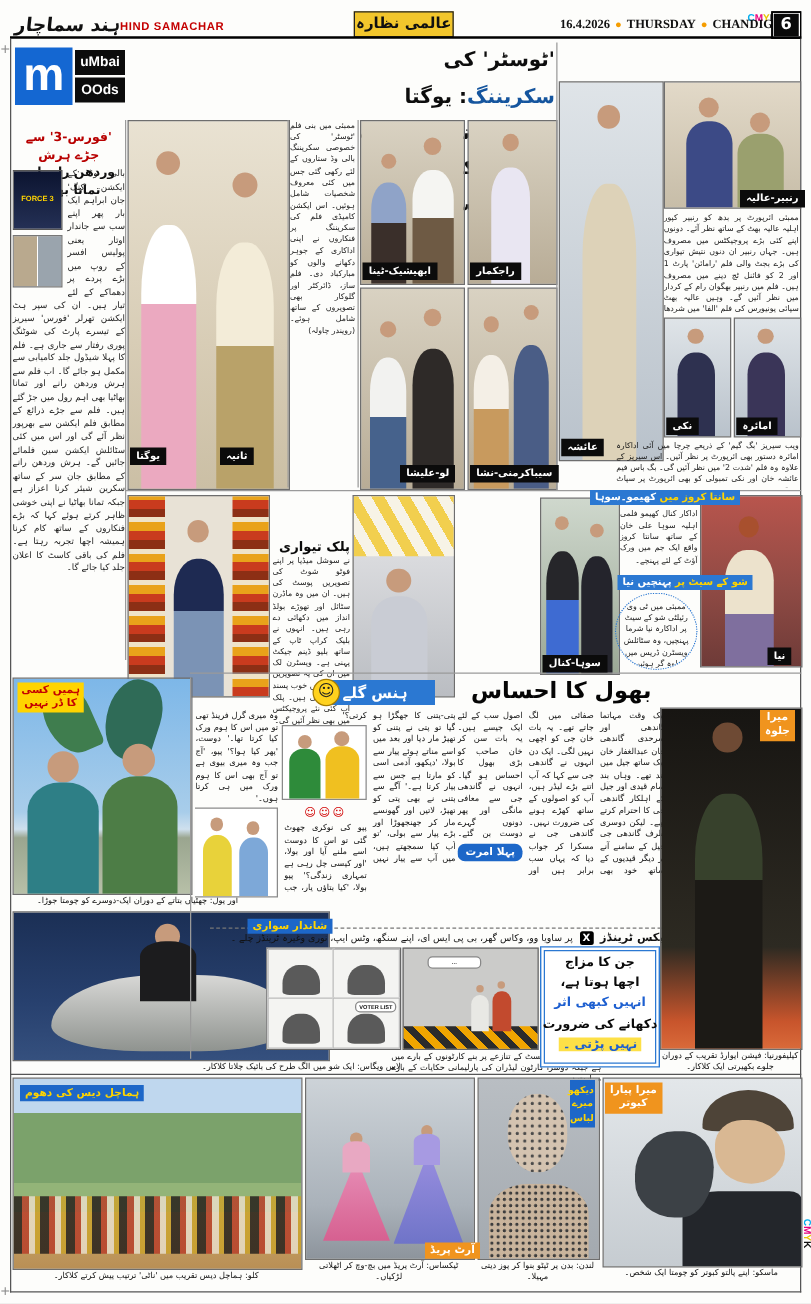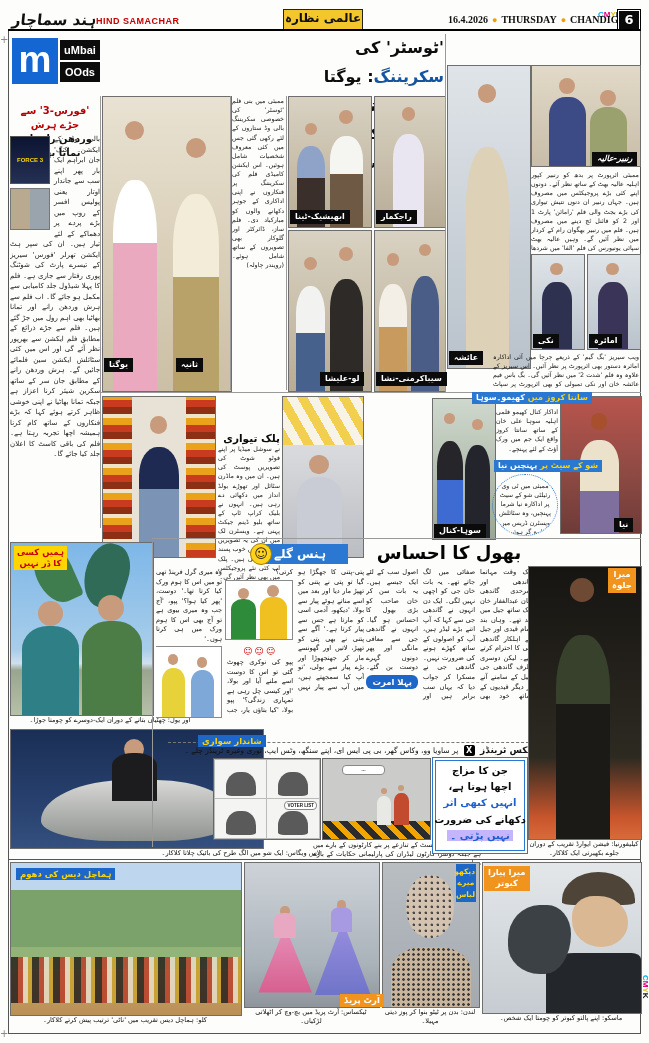--- a/index.html
+++ b/index.html
@@ -53,21 +53,21 @@
   .flow3{column-count:3;}
   .cartoon{width:100%;border:1px solid #8a8a8a;background:#fff;margin:2px 0;position:relative;break-inside:avoid;overflow:hidden;}
   .sep-red{color:#d00000;text-align:center;font-size:9px;letter-spacing:2px;}
   .series-lbl{display:inline-block;background:#1d67c8;color:#fff;font-weight:bold;font-size:8.5px;padding:1px 6px;border-radius:6px;margin:2px 0;}
   .bhool-head{font-weight:bold;font-size:18px;direction:rtl;text-align:center;color:#050505;letter-spacing:1px;}
   
   .quote{position:absolute;border:1px solid #2b78d2;box-shadow:inset 0 0 0 2px #fff,inset 0 0 0 3px #2b78d2;background:#fff;direction:rtl;text-align:center;padding-top:5px;}
   .ql{font-weight:bold;font-size:10px;line-height:1.62;color:#0a0a0a;}
   .ql.blue{color:#1d5fd0;}
   .ql.hl{color:#1d5fd0;}
-  .ql.hl b{background:#c4b5fd;padding:0 3px;font-weight:bold;}
+  .ql.hl b{background:#fde047;padding:0 3px;font-weight:bold;}
   
   .xrow{position:absolute;direction:rtl;font-size:7.5px;border-top:1px dashed #777;padding-top:2px;white-space:nowrap;overflow:hidden;}
   .xrow .xl{font-weight:bold;font-size:9px;}
   .xbox{display:inline-block;background:#000;color:#fff;font-weight:bold;font-size:8px;width:11px;line-height:11px;text-align:center;border-radius:2px;margin:0 3px;vertical-align:middle;}
   .capline{position:absolute;direction:rtl;font-size:6.6px;line-height:1.4;color:#111;text-align:center;}
   
   .p-women{background:linear-gradient(180deg,#e9e2d2,#d8cdb6 60%,#cbbfa5);}
   .p-grid{background:linear-gradient(180deg,#d9d2c2,#b8ac96);}
   .p-ra{background:linear-gradient(180deg,#e2d9c8,#c7bda8);}
   .p-air{background:linear-gradient(180deg,#dfe4e8,#b9c2cb);}
@@ -212,21 +212,21 @@
   <div class="ph p-ra" style="left:531px;top:65px;width:108px;height:100px;">
     <span class="fig" style="left:16%;width:34%;height:88%;">
         <i class="hd"></i>
         <i class="bd" style="background:#3c4a86;"></i>
       </span>
     <span class="fig" style="left:54%;width:34%;height:76%;">
         <i class="hd"></i>
         <i class="bd" style="background:#9aa06e;"></i>
       </span>
   </div>
-  <div class="cap" style="left:592px;top:152px;font-style:italic;">رنبیر-عالیہ</div>
+  <div class="cap" style="left:592px;top:152px;">رنبیر-عالیہ</div>
   <div class="abs u tiny-u clip" style="left:531px;top:170px;width:108px;height:82px;">ممبئی ائرپورٹ پر بدھ کو رنبیر کپور اہلیہ عالیہ بھٹ کے ساتھ نظر آئے۔ دونوں اپنے کئی بڑے پروجیکٹس میں مصروف ہیں۔ جہاں رنبیر ان دنوں نتیش تیواری کی بڑے بجٹ والی فلم 'رامائن' پارٹ 1 اور 2 کو فائنل ٹچ دینے میں مصروف ہیں۔ فلم میں رنبیر بھگوان رام کے کردار میں نظر آئیں گے۔ وہیں عالیہ بھٹ سپائی یونیورس کی فلم 'الفا' میں شردھا کپور کے ساتھ ایکشن کرتی نظر آئیں گی۔ ان کے ساتھ شروری واگھ بھی اہم رول میں نظر آئیں گی۔</div>
   <div class="ph p-air" style="left:531px;top:254px;width:52px;height:94px;">
     <span class="fig" style="left:20%;width:56%;height:92%;">
         <i class="hd"></i>
         <i class="bd" style="background:#2e3150;"></i>
       </span>
   </div>
   <div class="cap" style="left:533px;top:334px;">نکی</div>
   <div class="ph p-air" style="left:587px;top:254px;width:52px;height:94px;">
     <span class="fig" style="left:20%;width:56%;height:92%;">

